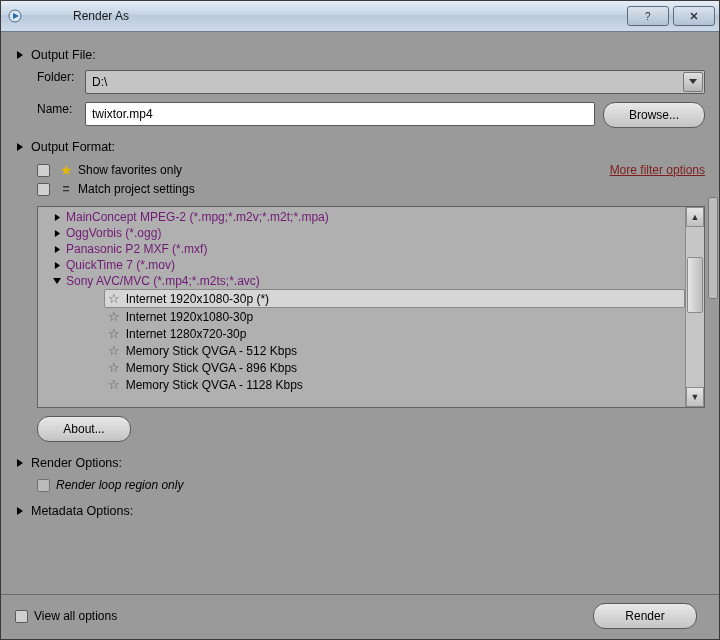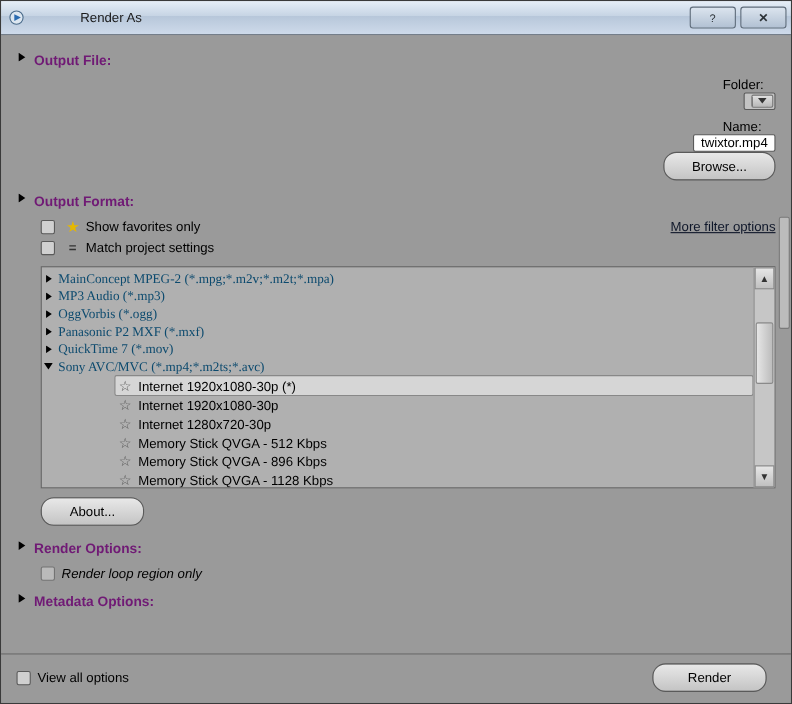--- a/index.html
+++ b/index.html
@@ -64,39 +64,38 @@
   .body {
     flex: 1;
     background: #9a9a9a;
     padding: 10px 14px 0 14px;
     overflow: hidden;
     display: flex;
     flex-direction: column;
   }
   .section-header {
     display: flex;
-    align-items: flex-start;
-    font-weight: bold;
+    align-items: center;
+    font-weight: normal;
     font-size: 12.5px;
-    color: #701a75;
+    color: #000000;
     margin: 6px 0 6px 0;
   }
   .section-header .tri {
     width: 10px;
     display: inline-flex;
     justify-content: center;
     margin-right: 6px;
   }
   .tri svg { display: block; }
   .row {
     display: flex;
-    align-items: flex-end;
+    align-items: flex-start;
     margin: 2px 0 6px 22px;
     font-size: 12px;
-    flex-direction: column;
   }
   .row .lbl {
     width: 48px;
     color: #000;
   }
   .folder-select {
     flex: 1;
     height: 22px;
     border: 1px solid #5a5a5a;
     background: #c4c4c4;
@@ -166,46 +165,45 @@
     margin-left: 4px;
   }
   .equals {
     width: 12px;
     text-align: center;
     font-weight: bold;
     margin-left: 4px;
     color: #333;
   }
   .link {
-    color: #0f172a;
+    color: #7f1d1d;
     text-decoration: underline;
     font-size: 12px;
   }
   .format-list-wrap {
     margin: 8px 0 0 22px;
     border: 1px solid #636363;
     background: #b0b0b0;
     height: 200px;
     display: flex;
     position: relative;
   }
   .format-list {
     flex: 1;
     overflow: hidden;
     padding: 2px 0;
   }
   .format-list .item {
     display: flex;
     align-items: center;
     height: 16px;
-    padding-left: 1px;
-    font-size: 12px;
-    color: #0c4a6e;
+    padding-left: 14px;
+    font-size: 12px;
+    color: #701a75;
     white-space: nowrap;
-    font-family: Liberation Serif, serif;
   }
   .format-list .item .tri {
     width: 10px;
     display: inline-flex;
     justify-content: center;
     margin-right: 4px;
   }
   .format-list .preset {
     padding-left: 70px;
     display: flex;
@@ -375,28 +373,20 @@
               </svg>
             </span>
           <span>MainConcept MPEG-2 (*.mpg;*.m2v;*.m2t;*.mpa)</span>
         </div>
         <div class="item">
           <span class="tri">
               <svg width="7" height="7" viewBox="0 0 8 8">
                 <polygon points="1,0 7,4 1,8" fill="#000"></polygon>
               </svg>
             </span>
-          <span>MP3 Audio (*.mp3)</span>
-        </div>
-        <div class="item">
-          <span class="tri">
-              <svg width="7" height="7" viewBox="0 0 8 8">
-                <polygon points="1,0 7,4 1,8" fill="#000"></polygon>
-              </svg>
-            </span>
           <span>OggVorbis (*.ogg)</span>
         </div>
         <div class="item">
           <span class="tri">
               <svg width="7" height="7" viewBox="0 0 8 8">
                 <polygon points="1,0 7,4 1,8" fill="#000"></polygon>
               </svg>
             </span>
           <span>Panasonic P2 MXF (*.mxf)</span>
         </div>

